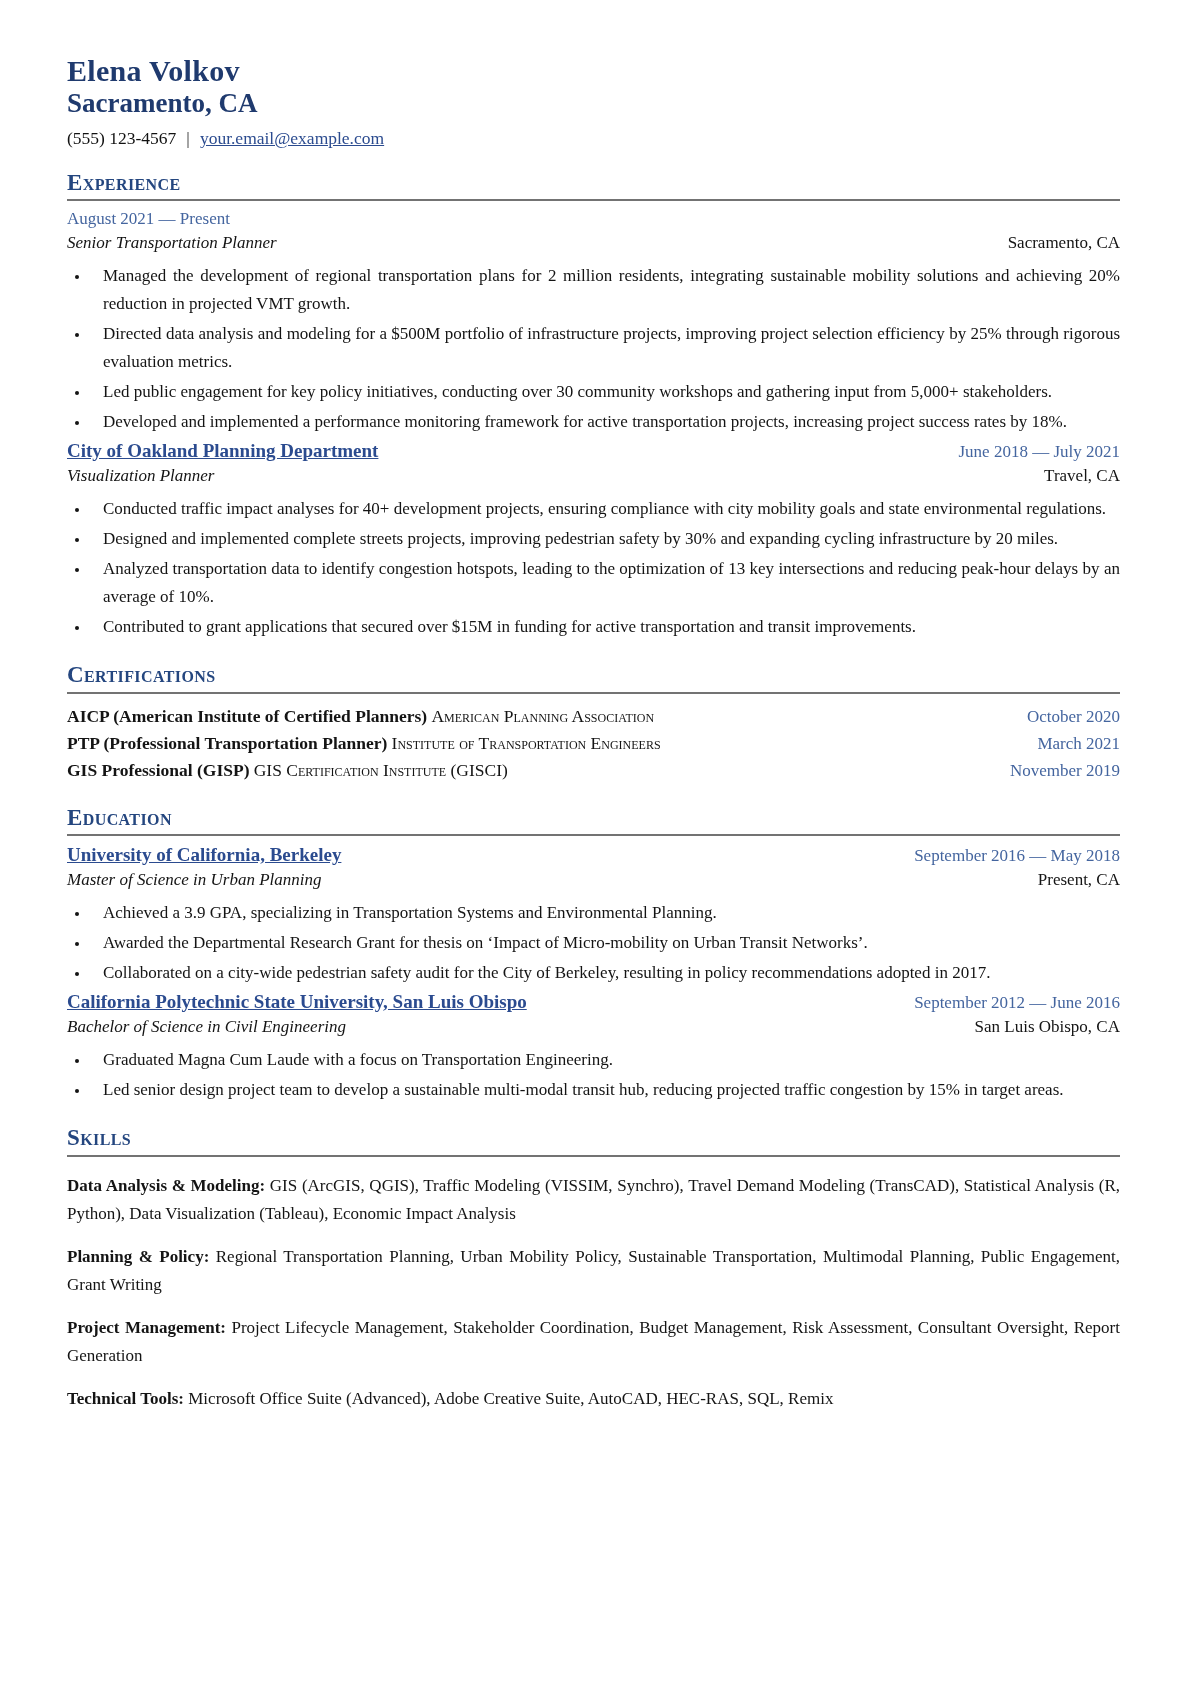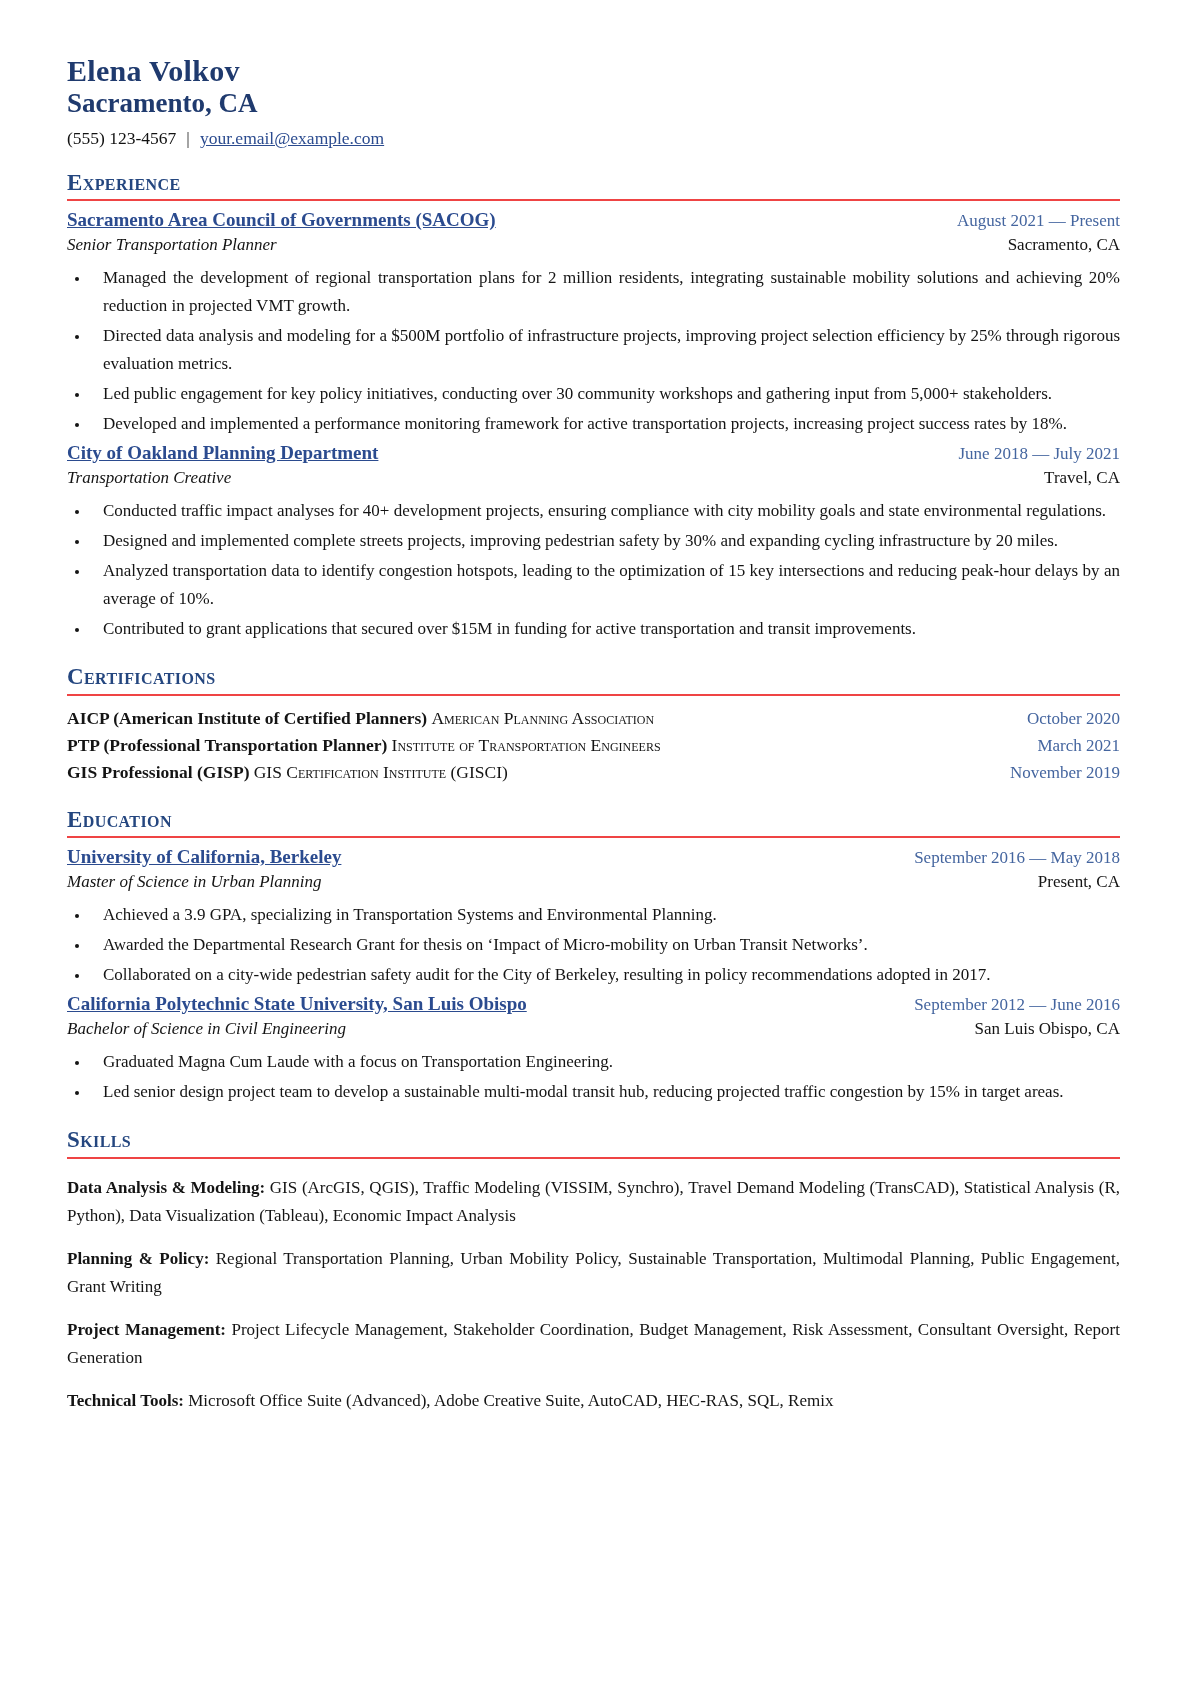--- a/index.html
+++ b/index.html
@@ -43,21 +43,21 @@
     cursor: pointer;
   }
   
   h2.sect {
     margin-top: 21px;
     font-size: 23px;
     font-weight: bold;
     color: #24467f;
     font-variant: small-caps;
     letter-spacing: 0.4px;
-    border-bottom: 2px solid #ef4444;
+    border-bottom: 2px solid #737373;
     padding-bottom: 3px;
     line-height: 1.15;
   }
   section { margin: 0; }
   
   .entry { margin-top: 8px; }
   .erow {
     display: flex;
     justify-content: space-between;
     align-items: baseline;
@@ -119,48 +119,47 @@
   <div class="contact-line">
     <span>(555) 123-4567</span><span class="contact-sep">|</span><a class="email-link">your.email@example.com</a>
   </div>
 </header>
 
 <section>
   <h2 class="sect">Experience</h2>
 
   <div class="entry">
     <div class="erow">
-      <a class="org">Sacramento Area Council of Governments (SACOG)</a>
       <span class="date">August 2021 — Present</span>
     </div>
     <div class="erow sub">
       <span class="role">Senior Transportation Planner</span>
       <span class="place">Sacramento, CA</span>
     </div>
     <ul class="bullets">
       <li>Managed the development of regional transportation plans for 2 million residents, integrating sustainable mobility solutions and achieving 20% reduction in projected VMT growth.</li>
       <li>Directed data analysis and modeling for a $500M portfolio of infrastructure projects, improving project selection efficiency by 25% through rigorous evaluation metrics.</li>
       <li>Led public engagement for key policy initiatives, conducting over 30 community workshops and gathering input from 5,000+ stakeholders.</li>
       <li>Developed and implemented a performance monitoring framework for active transportation projects, increasing project success rates by 18%.</li>
     </ul>
   </div>
 
   <div class="entry" style="margin-top:2px;">
     <div class="erow">
       <a class="org">City of Oakland Planning Department</a>
       <span class="date">June 2018 — July 2021</span>
     </div>
     <div class="erow sub">
-      <span class="role">Transportation Creative</span>
+      <span class="role">Visualization Planner</span>
       <span class="place">Travel, CA</span>
     </div>
     <ul class="bullets">
       <li>Conducted traffic impact analyses for 40+ development projects, ensuring compliance with city mobility goals and state environmental regulations.</li>
       <li>Designed and implemented complete streets projects, improving pedestrian safety by 30% and expanding cycling infrastructure by 20 miles.</li>
-      <li>Analyzed transportation data to identify congestion hotspots, leading to the optimization of 15 key intersections and reducing peak-hour delays by an average of 10%.</li>
+      <li>Analyzed transportation data to identify congestion hotspots, leading to the optimization of 13 key intersections and reducing peak-hour delays by an average of 10%.</li>
       <li>Contributed to grant applications that secured over $15M in funding for active transportation and transit improvements.</li>
     </ul>
   </div>
 </section>
 
 <section>
   <h2 class="sect">Certifications</h2>
   <div class="certs">
     <div class="certrow">
       <div>

